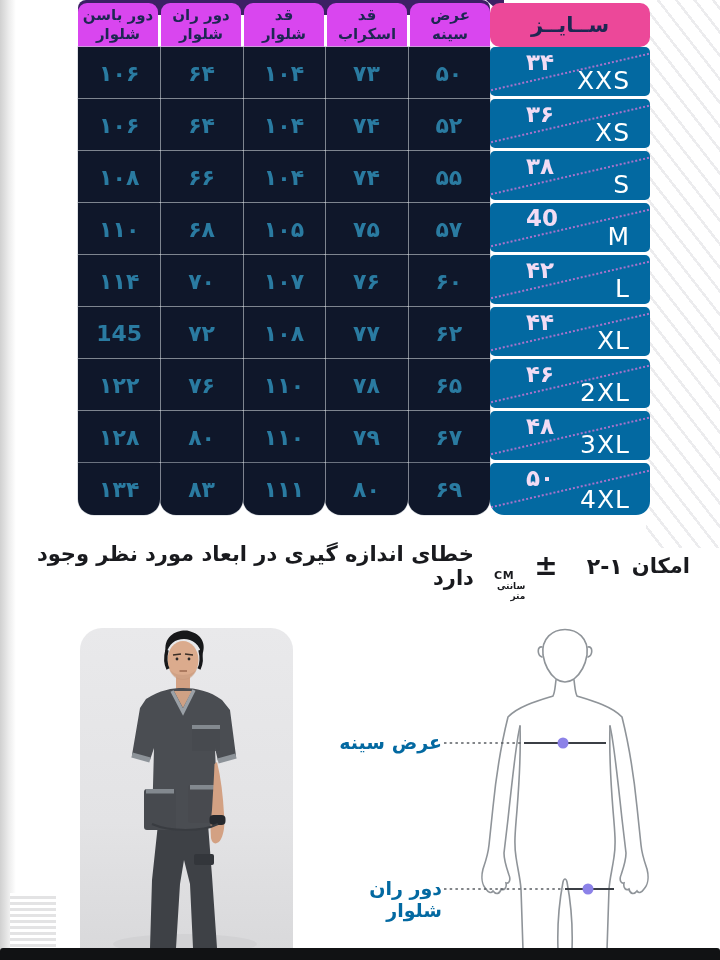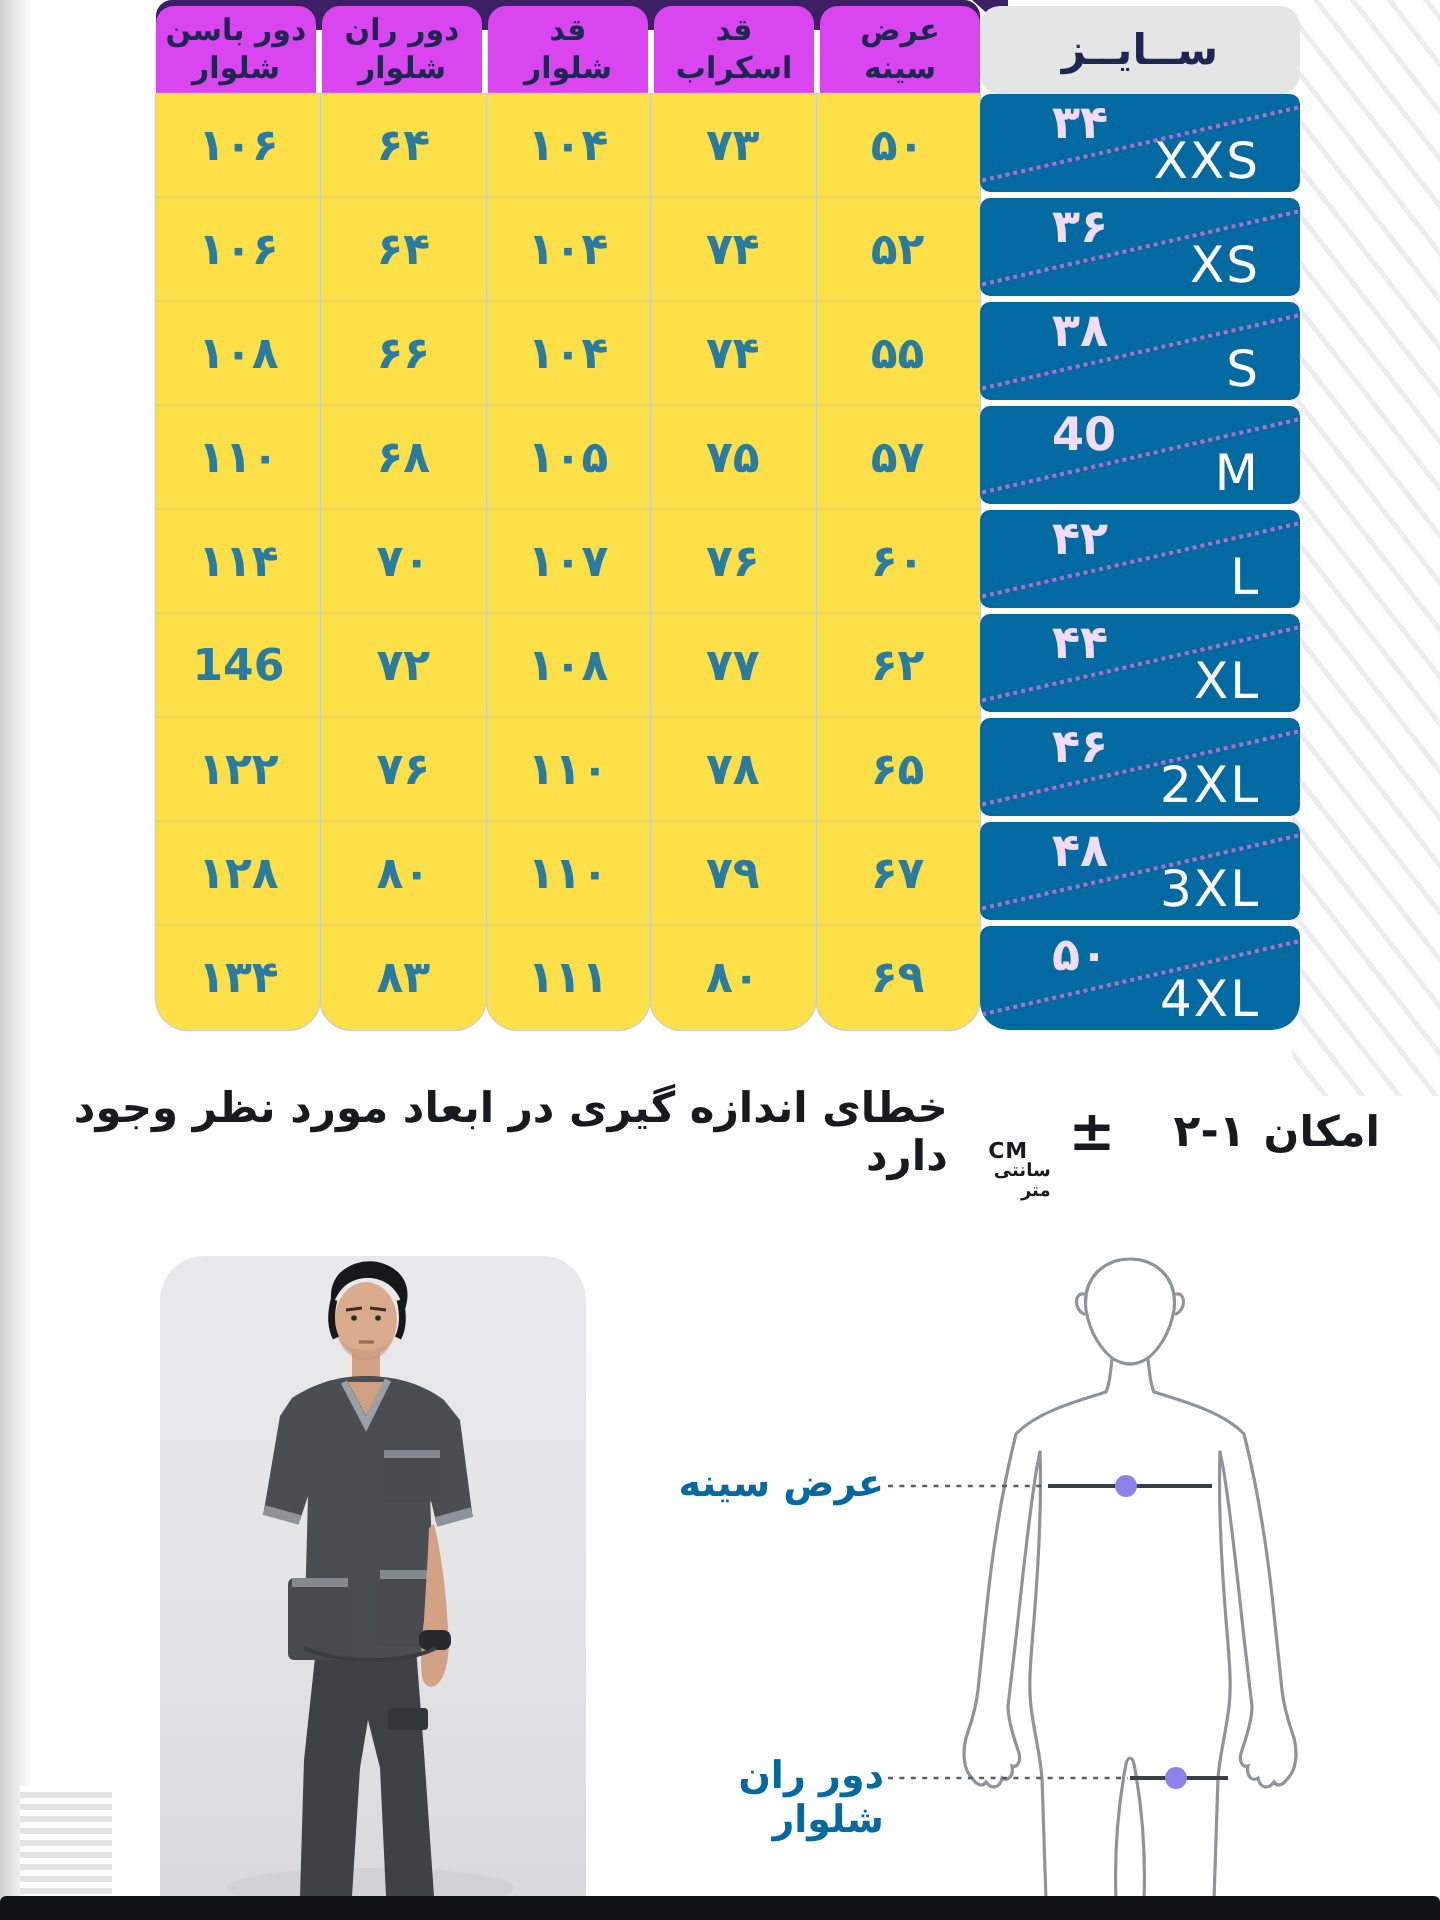--- a/index.html
+++ b/index.html
@@ -12,40 +12,40 @@
               background:repeating-linear-gradient(52deg,#ffffff 0 12px,#ececee 12px 14.5px);}
   .bl-stripes{position:absolute;left:10px;top:893px;width:46px;height:57px;
               background:repeating-linear-gradient(180deg,#ffffff 0 3px,#e3e3e4 3px 6px);}
   .black-bar{position:absolute;left:0;top:948px;width:720px;height:12px;background:#111214;
              border-radius:3px 3px 0 0;z-index:9;}
 
   
   #size-col{position:absolute;left:490px;top:0;width:160px;height:516px;z-index:2;}
   .size-notch{position:absolute;left:-4px;top:0;width:18px;height:16px;background:#3c2064;
               clip-path:polygon(100% 0,100% 100%,0 0);}
-  .size-header{position:absolute;top:3px;left:0;right:0;height:44px;background:#e5e5e5;
+  .size-header{position:absolute;top:3px;left:0;right:0;height:44px;background:#ec4899;
                border-radius:10px;color:#1d2752;font-weight:bold;font-size:21px;letter-spacing:2px;
                display:flex;align-items:center;justify-content:center;z-index:2;}
   .size-cell{position:absolute;left:0;width:160px;background:#0369a1;border-radius:5px;overflow:hidden;}
   .size-cell .fa{position:absolute;top:2px;left:36px;color:#f2dcf4;font-size:23px;font-weight:bold;}
   .size-cell .en{position:absolute;bottom:1px;right:20px;color:#ffffff;font-size:25px;font-weight:normal;letter-spacing:1px;}
   .size-cell .diag{position:absolute;left:-10%;top:48%;width:120%;border-top:2px dotted #a973cc;
                    transform:rotate(-13deg);}
   .size-cell.last{border-radius:5px 5px 14px 14px;}
 
   
   .grid-purple-strip{position:absolute;left:78px;top:0;width:412px;height:15px;background:#3c2064;
                      border-radius:8px 8px 0 0;z-index:1;}
   #data-header{position:absolute;left:78px;top:3px;width:412px;height:44px;display:grid;
                grid-template-columns:repeat(5,1fr);direction:rtl;gap:3px;z-index:2;}
   .head-cell{background:#d946ef;border-radius:9px 9px 0 0;color:#1d2752;font-weight:bold;
              font-size:15px;line-height:1.3;display:flex;flex-direction:column;align-items:center;justify-content:center;}
   #data-body{position:absolute;left:78px;top:47px;width:412px;display:grid;
              grid-template-columns:repeat(5,1fr);direction:rtl;z-index:2;}
-  .cell{height:52px;background:#fde047;box-shadow:0 0 0 0.6px #c8cdd3;display:flex;
+  .cell{height:52px;background:#0f172a;box-shadow:0 0 0 0.6px #c8cdd3;display:flex;
         align-items:center;justify-content:center;color:#2a7ba1;font-size:22px;font-weight:bold;}
   .cell.bottom{border-radius:0 0 16px 16px;}
 
   
   #note{position:absolute;left:30px;top:544px;width:660px;height:44px;display:flex;direction:rtl;
         align-items:center;justify-content:center;gap:9px;color:#191a1e;font-weight:bold;z-index:2;}
   .note-word{font-size:21px;}
   .note-range{font-size:22px;direction:ltr;unicode-bidi:bidi-override;margin-left:20px;}
   .note-pm{font-size:28px;line-height:1;}
   .note-unit{display:flex;flex-direction:column;align-items:center;line-height:1.1;margin-top:39px;}
@@ -121,21 +121,21 @@
       <div class="cell">۱۱۰</div>
       <div class="cell">۶۰</div>
       <div class="cell">۷۶</div>
       <div class="cell">۱۰۷</div>
       <div class="cell">۷۰</div>
       <div class="cell">۱۱۴</div>
       <div class="cell">۶۲</div>
       <div class="cell">۷۷</div>
       <div class="cell">۱۰۸</div>
       <div class="cell">۷۲</div>
-      <div class="cell">146</div>
+      <div class="cell">145</div>
       <div class="cell">۶۵</div>
       <div class="cell">۷۸</div>
       <div class="cell">۱۱۰</div>
       <div class="cell">۷۶</div>
       <div class="cell">۱۲۲</div>
       <div class="cell">۶۷</div>
       <div class="cell">۷۹</div>
       <div class="cell">۱۱۰</div>
       <div class="cell">۸۰</div>
       <div class="cell">۱۲۸</div>

